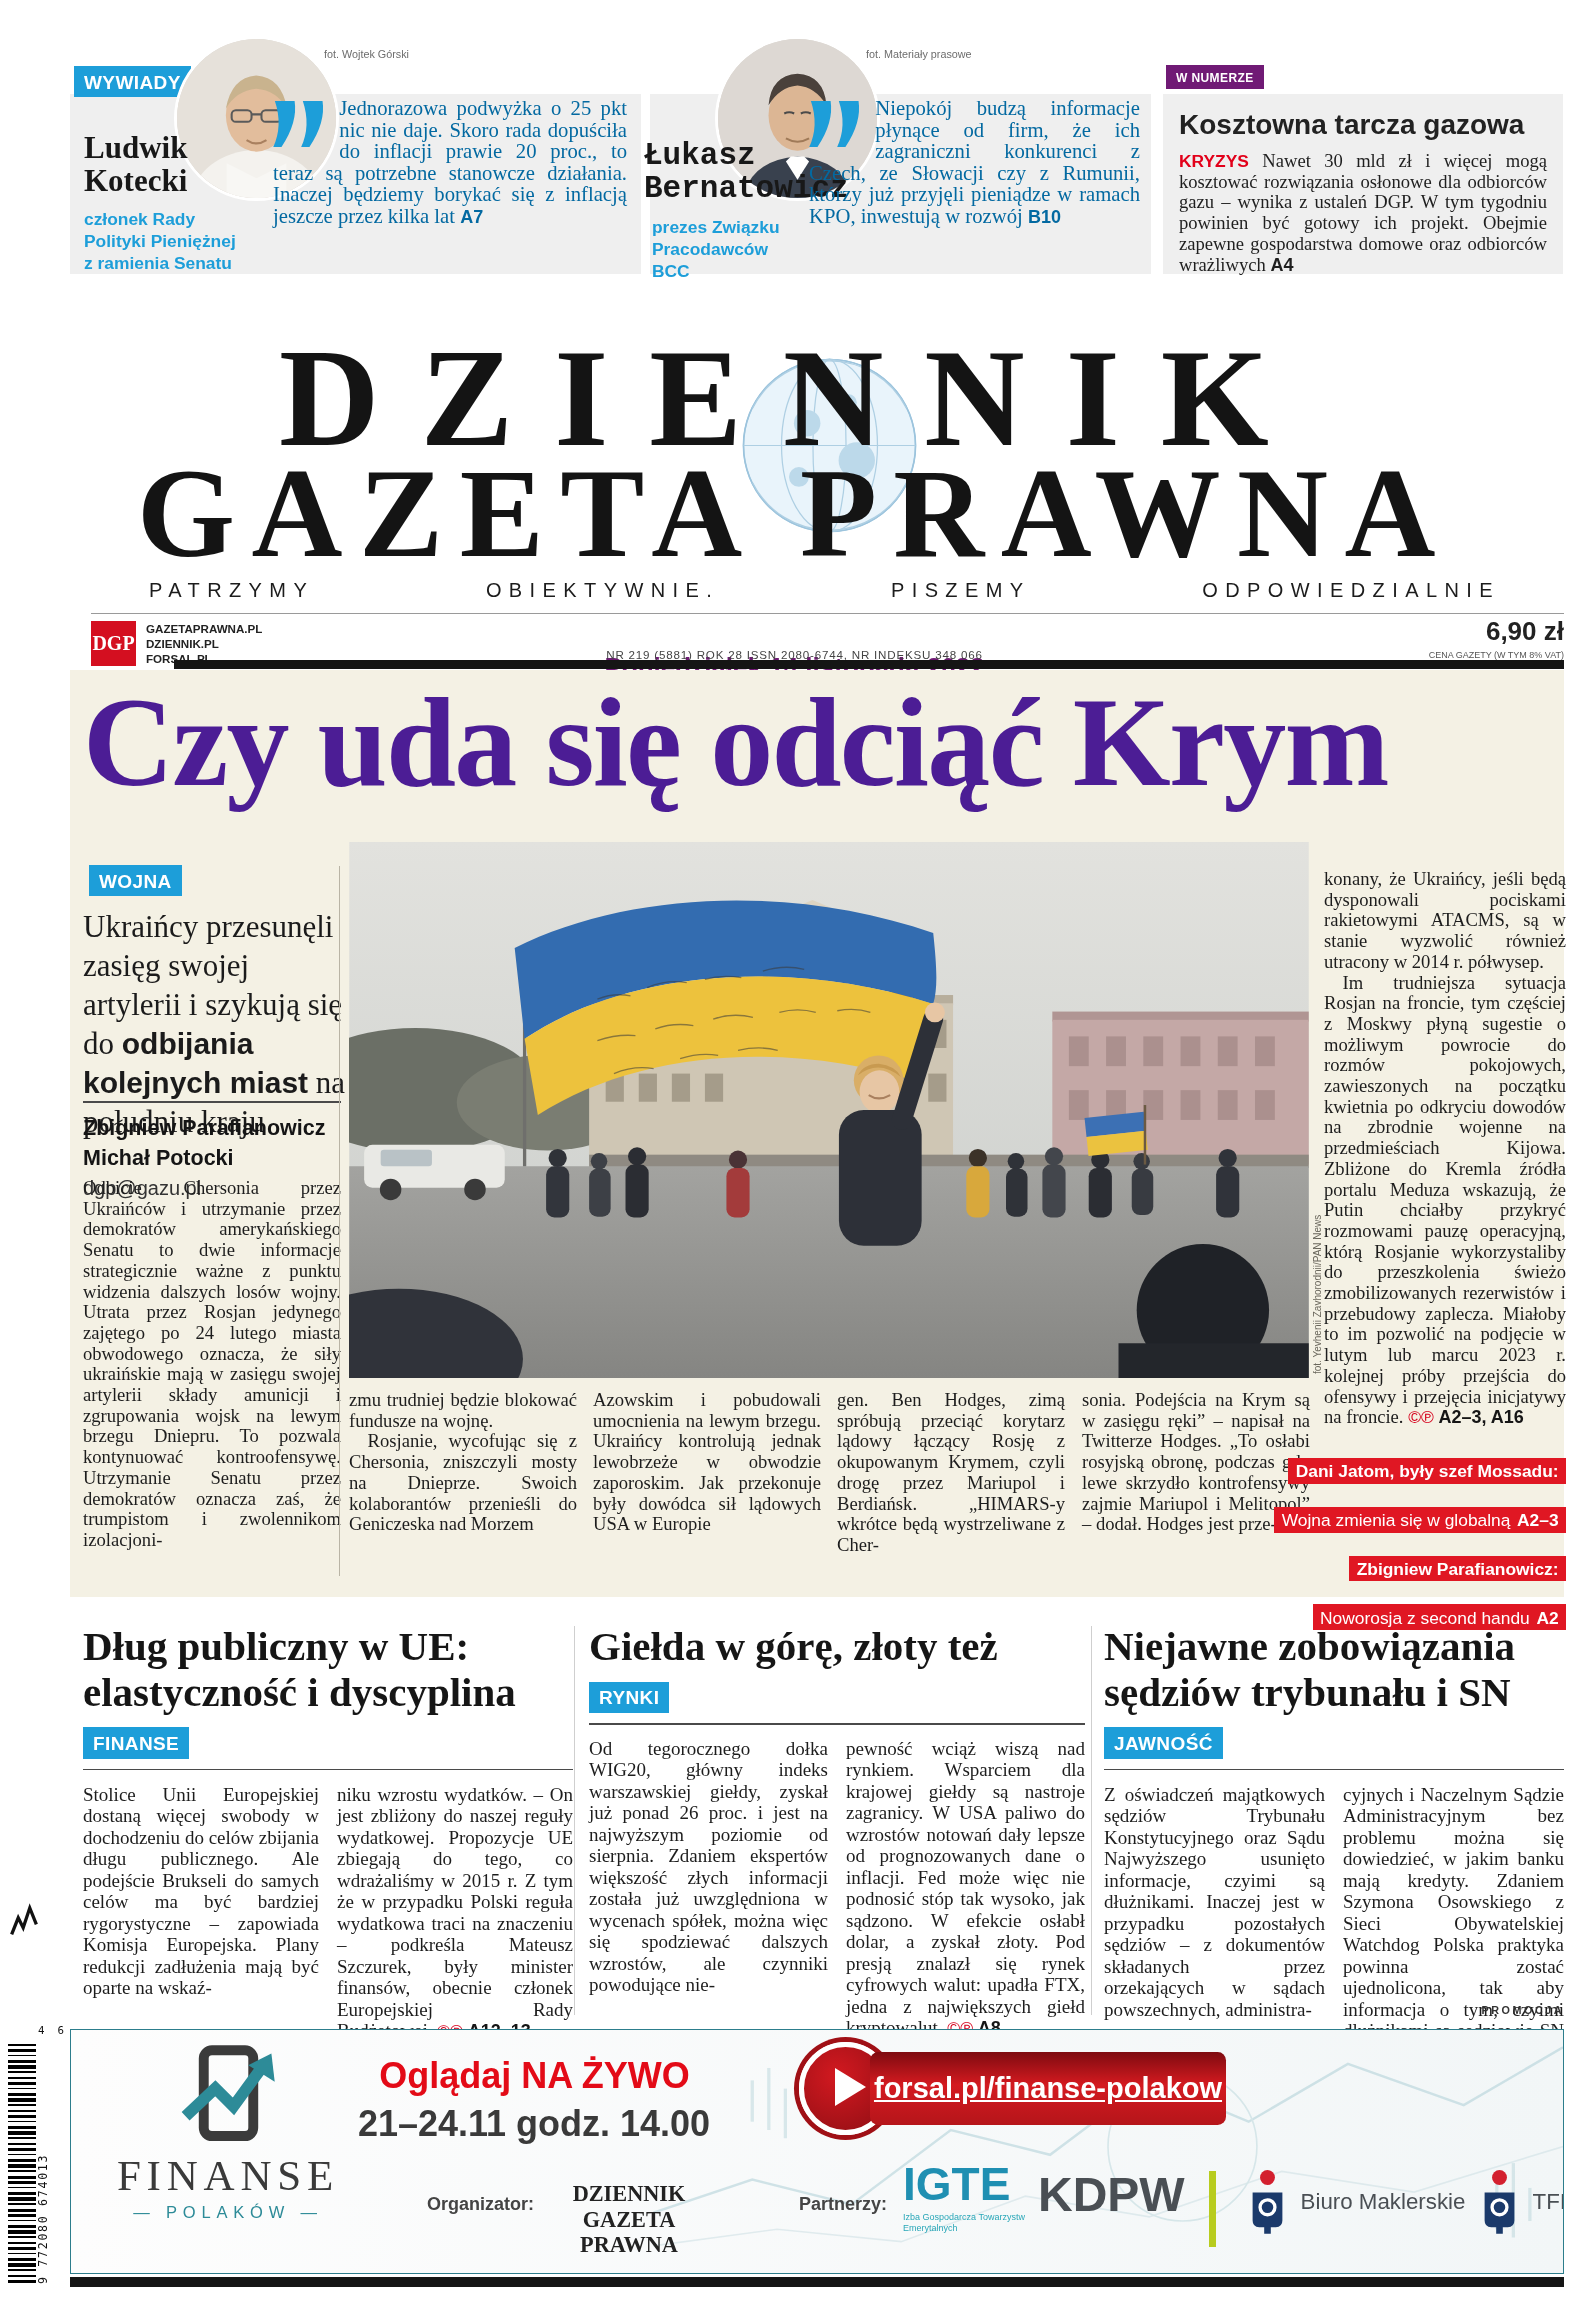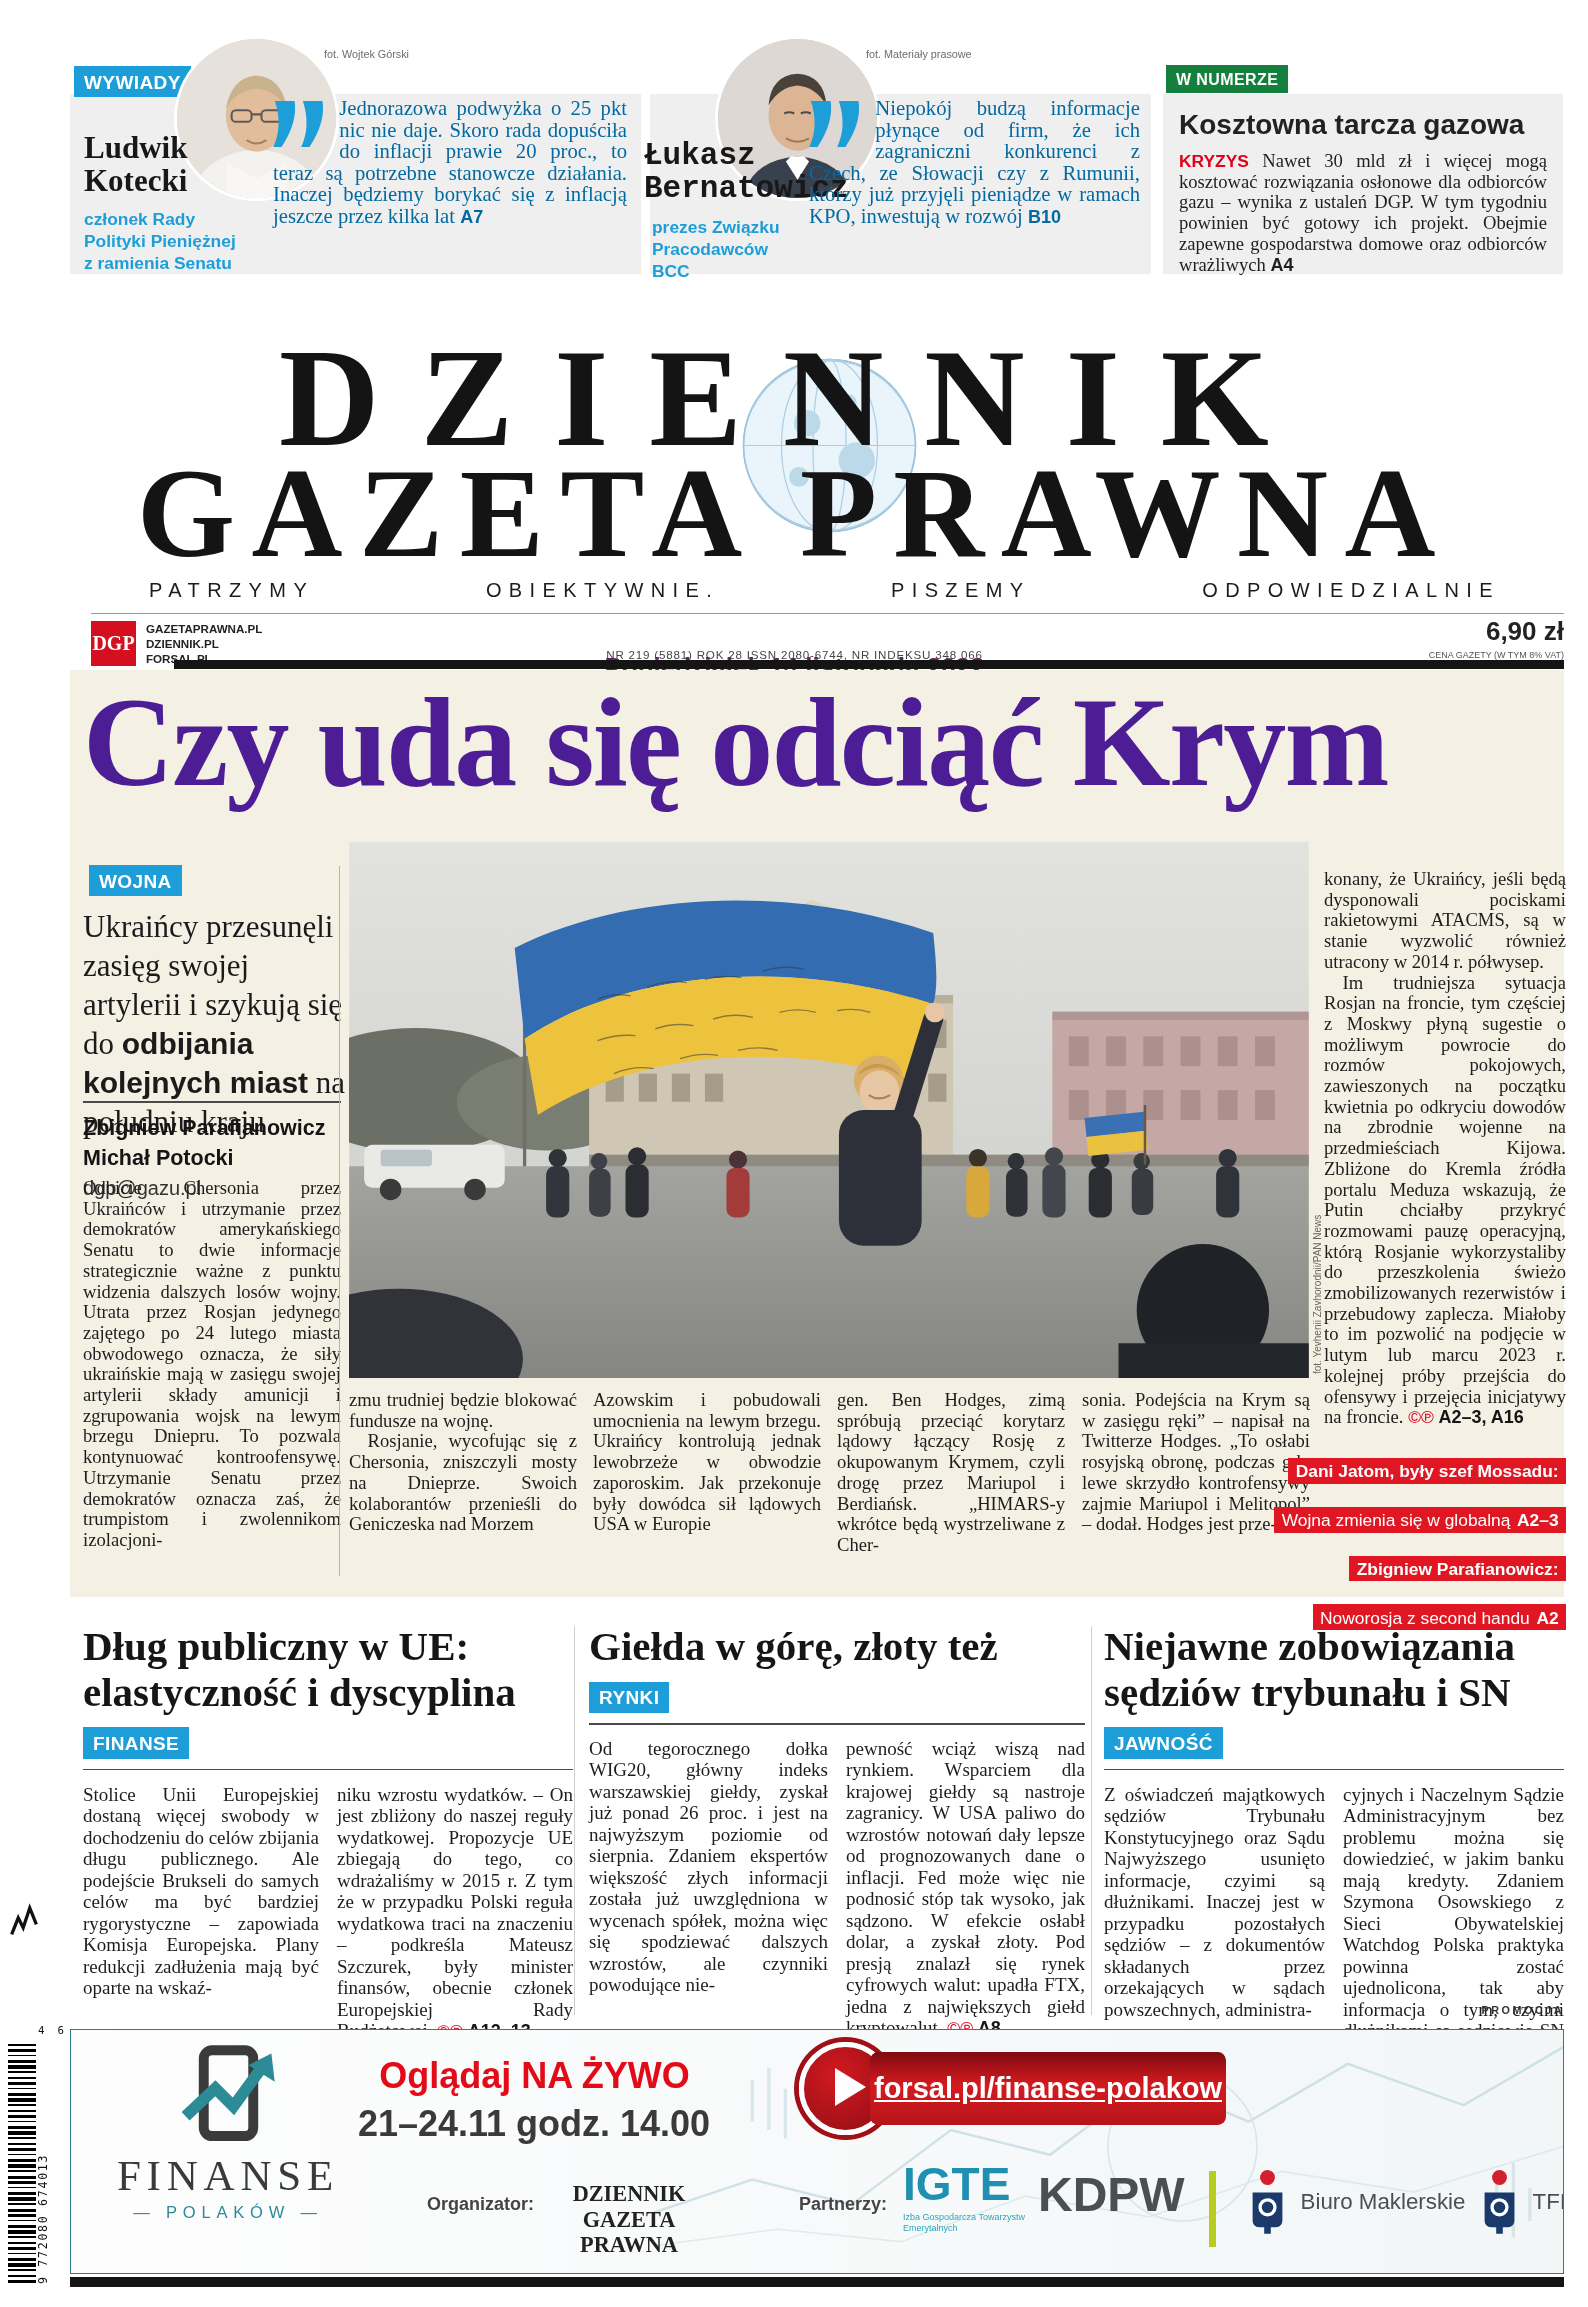--- a/index.html
+++ b/index.html
@@ -4,22 +4,22 @@
 <style>
   html,body{margin:0;padding:0;}
   body{width:1589px;height:2307px;position:relative;background:#fff;color:#1f1f1f;
        font-family:"Liberation Serif",serif;overflow:hidden;}
   .abs{position:absolute;}
   .serif{font-family:Liberation Serif, serif;}
 
   
   .badge{display:inline-block;background:#1d9ed9;color:#fff;font-family:"Liberation Sans",sans-serif;
          font-weight:bold;font-size:19px;line-height:1;padding:6.6px 10px 5.8px;letter-spacing:0.4px;}
-  .badge-dark{display:inline-block;background:#15803d;color:#fff;font-family:"Liberation Sans",sans-serif;
-         font-weight:bold;font-size:16px;line-height:1;padding:6.6px 10px 5.8px;letter-spacing:0.4px;}
+  .badge-dark{display:inline-block;background:#701a75;color:#fff;font-family:"Liberation Sans",sans-serif;
+         font-weight:bold;font-size:12px;line-height:1;padding:6.6px 10px 5.8px;letter-spacing:0.4px;}
 
   
   .panel{position:absolute;top:94px;height:180px;background:#efefef;}
   .portrait{position:absolute;border-radius:50%;overflow:hidden;background:#ddd8d2;}
   .photocredit{position:absolute;font-family:"Liberation Sans",sans-serif;font-size:10.8px;color:#6d6d6d;}
   .qname{position:absolute;font-weight:bold;font-size:31px;line-height:1.08;color:#181818;}
   .qtitle{position:absolute;font-family:"Liberation Sans",sans-serif;font-weight:bold;
           font-size:17.4px;line-height:1.25;color:#1d9ed9;}
   .quote{position:absolute;font-size:20.7px;line-height:21.5px;text-align:justify;color:#0369a1;}
   .quote .qicon{float:left;width:58px;height:46px;margin:3.3px 8.3px 0 0;}

